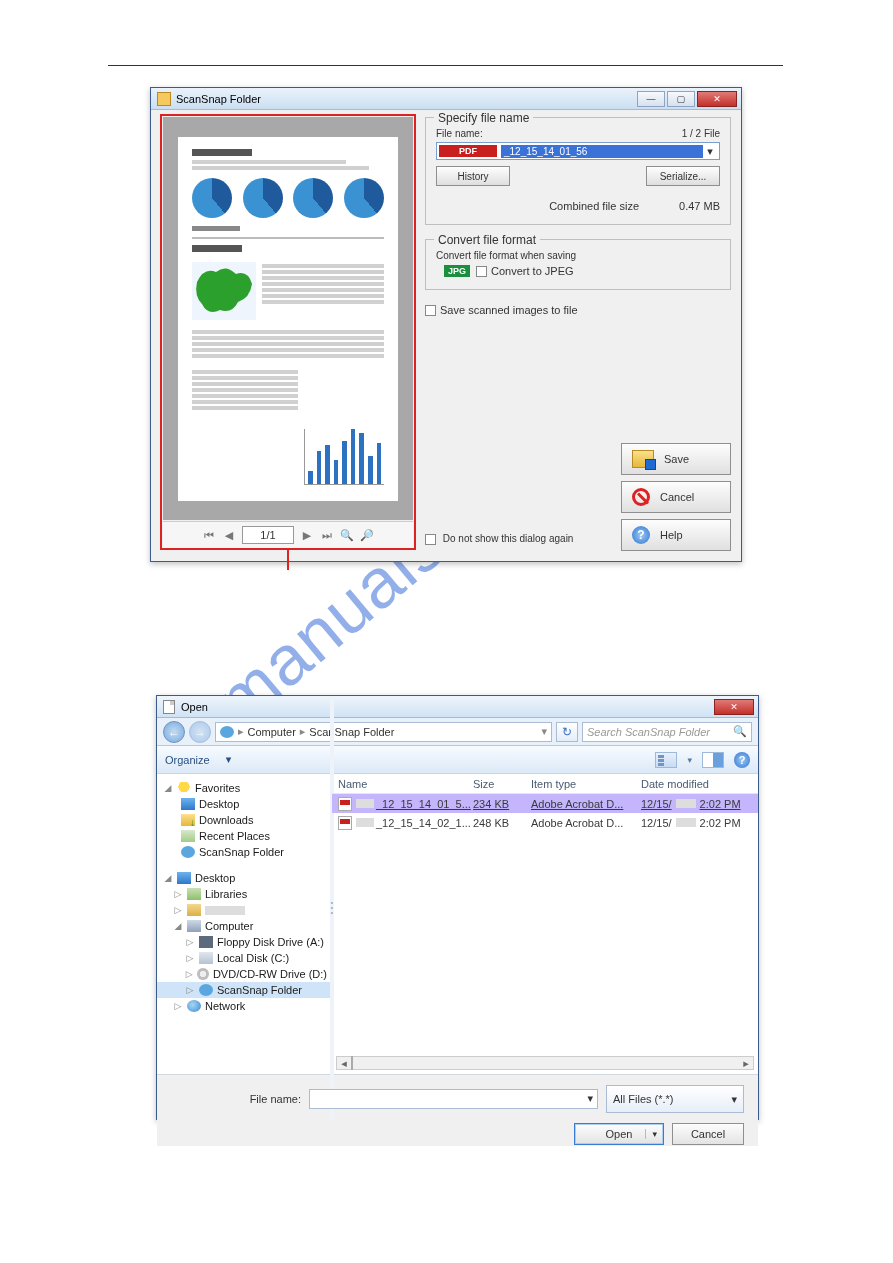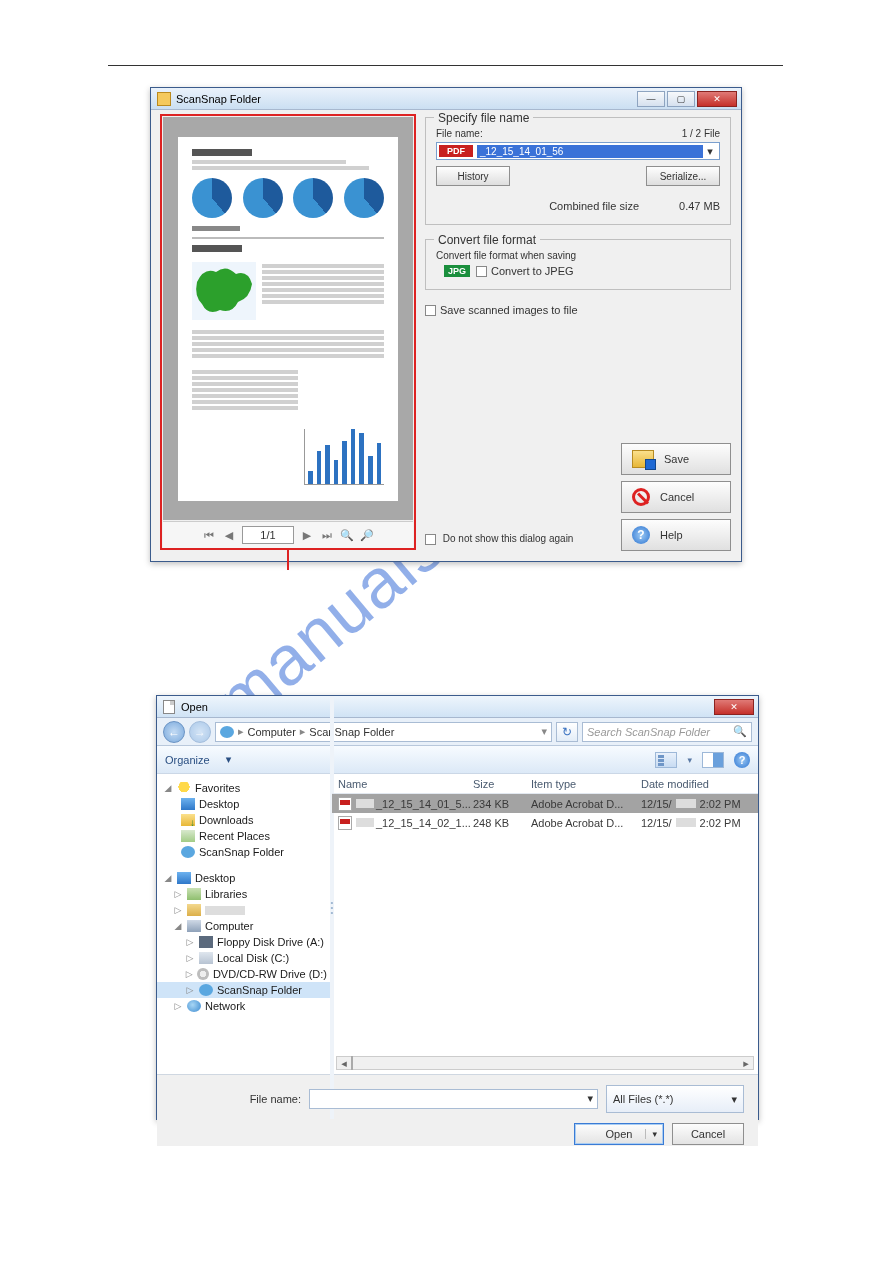--- a/index.html
+++ b/index.html
@@ -135,21 +135,21 @@
     background: #f0f0f0; padding: 0 4px;
     font-size: 12px; color: #333;
   }
   .label { font-size: 10px; margin-bottom: 3px; }
   .fnbox {
     height: 18px; border: 1px solid #7a9fce;
     background: #fff; display: flex; align-items: center; padding: 0 2px;
   }
   .pdfchip {
     background: #c8201f; color: #fff; font-weight: bold;
-    font-size: 9px; padding: 1px 8px; margin-right: 4px;
+    font-size: 9px; padding: 1px 20px; margin-right: 4px;
   }
   .fnsel {
     flex: 1; background: #3a72d8; color: #fff;
     padding: 1px 3px; font-size: 10px;
   }
   .dd { width: 14px; text-align: center; color: #333; }
   .btn {
     height: 20px; min-width: 74px;
     background: linear-gradient(#fefefe,#dedede);
     border: 1px solid #8f8f8f;
@@ -299,21 +299,21 @@
     padding: 0 6px;
   }
   .col-name { width: 135px; }
   .col-size { width: 58px; }
   .col-type { width: 110px; }
   .col-date { flex: 1; }
   .filerow {
     display: flex; align-items: center; height: 19px; padding: 0 6px;
     font-size: 11px; color: #3a3a3a;
   }
-  .filerow.sel { background: #a3a3a3; }
+  .filerow.sel { background: #c4b5fd; text-decoration: underline; }
   .pdfico {
     width: 14px; height: 14px; background: #fff; border: 1px solid #aaa;
     position: relative; margin-right: 4px;
   }
   .pdfico::after {
     content: ""; position: absolute; left: 1px; top: 2px;
     width: 10px; height: 5px; background: #c8201f;
   }
   .scrollx {
     position: absolute; left: 4px; right: 4px; bottom: 4px; height: 14px;

